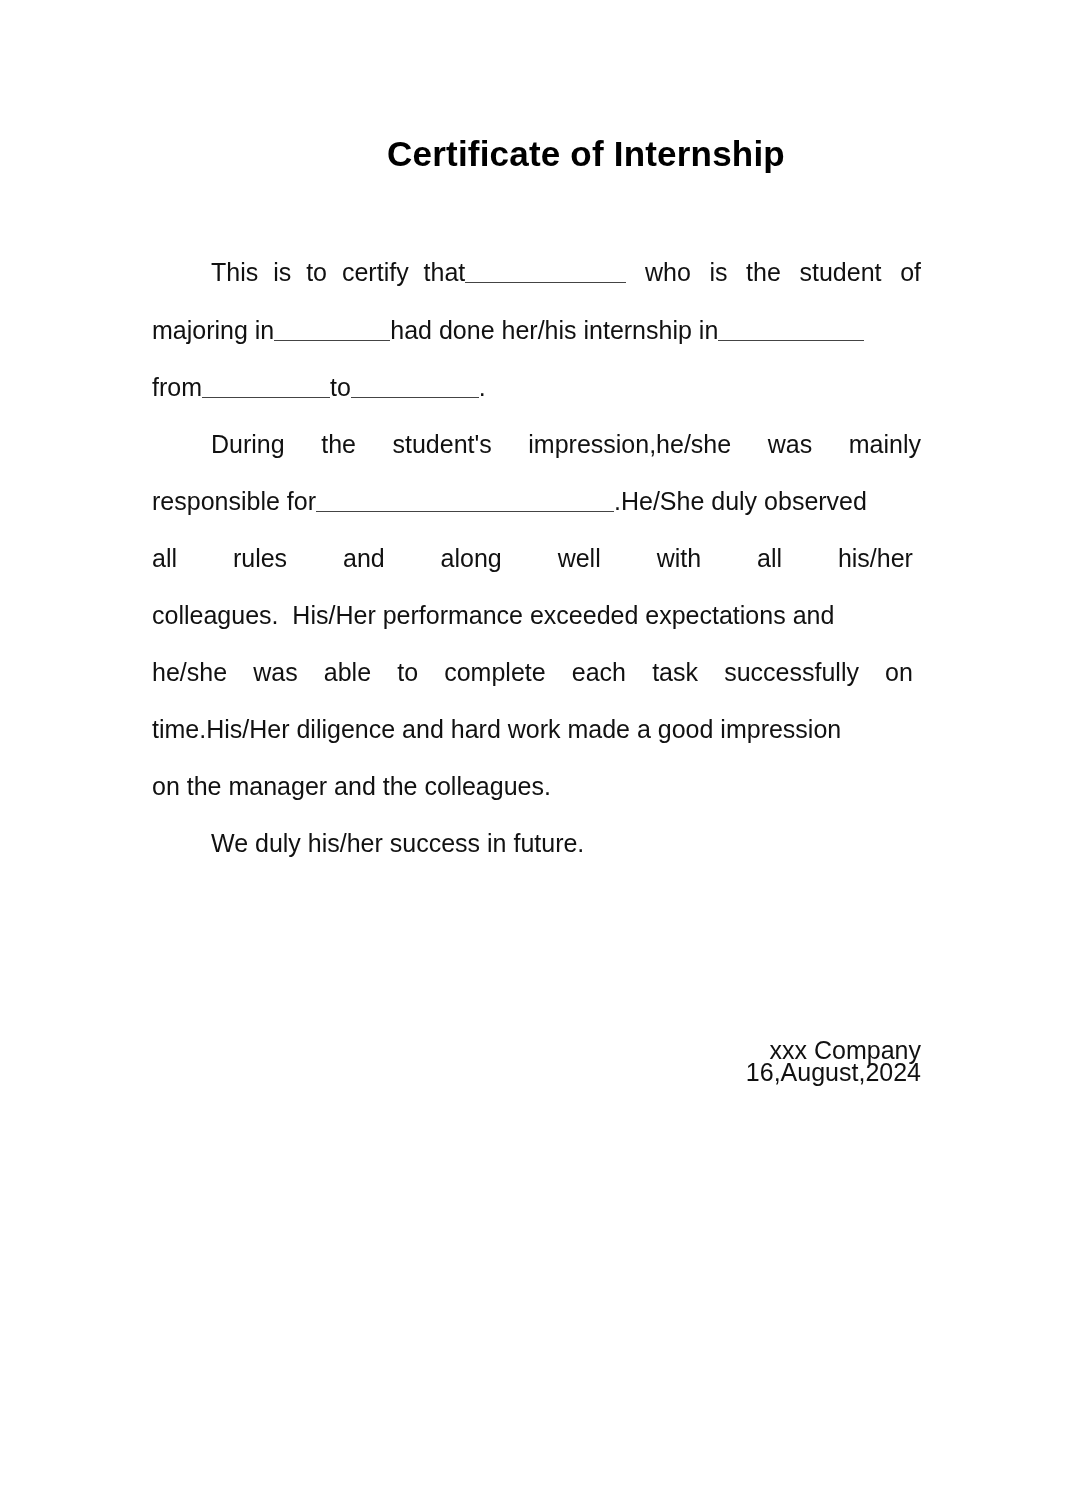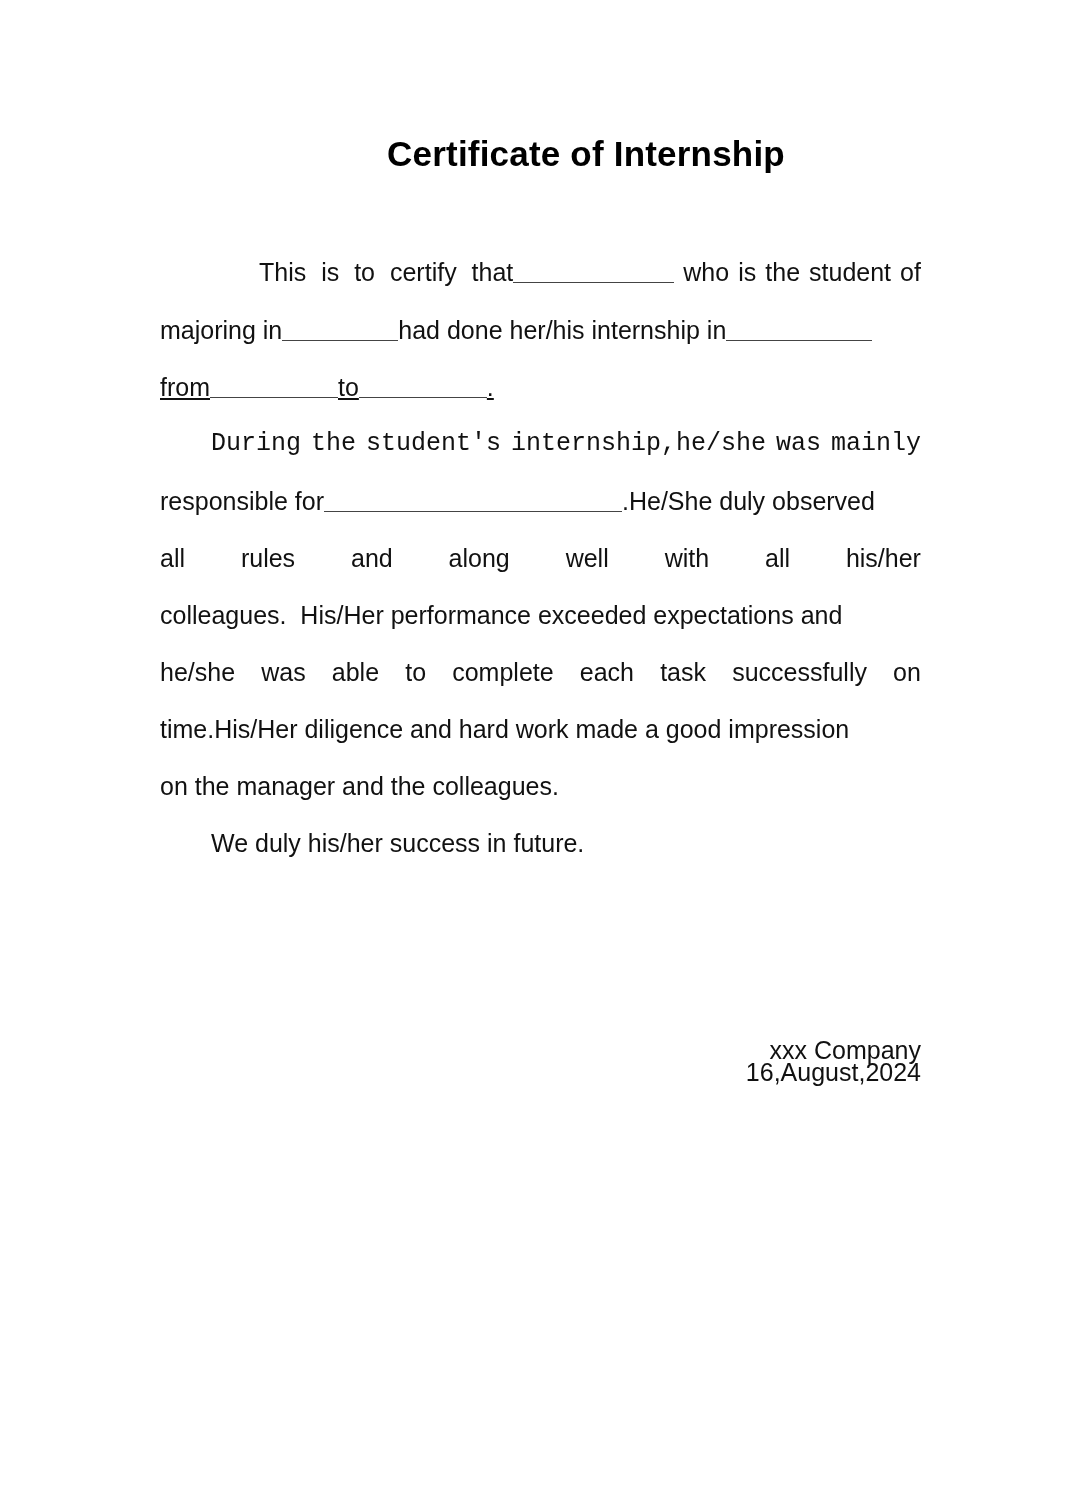--- a/index.html
+++ b/index.html
@@ -1,58 +1,58 @@
 <!DOCTYPE html>
 <html><head>
 <meta charset="utf-8">
 <style>
   html, body { margin: 0; padding: 0; background: #ffffff; }
   body { width: 1080px; height: 1503px; position: relative; overflow: hidden;
          font-family: "Liberation Sans", sans-serif; color: #111111; }
   .title { position: absolute; left: 0; width: 1080px; top: 134px; text-align: center;
            font-size: 35px; font-weight: bold; letter-spacing: 0.2px; color: #000; padding-left: 46px; }
-  .line { position: absolute; left: 160px; width: 761px; height: 40px; font-size: 25px;
+  .line { position: absolute; left: 152px; width: 761px; height: 40px; font-size: 25px;
           line-height: 40px; white-space: nowrap; }
   .just { display: flex; justify-content: space-between; }
   .indent { left: 211px; width: 710px; }
   .blank { display: inline-block; border-bottom: 1.5px solid #444; height: 30px; vertical-align: top; }
   .seg { display: inline-block; }
   .right { position: absolute; right: 159px; font-size: 25px; line-height: 40px; text-align: right; white-space: nowrap; }
 </style>
 </head>
 <body>
 
 <div>
 
   <div class="title">Certificate of Internship</div>
 
   <div class="line indent just" style="top:252px;">
     <span class="seg">
-      <span style="word-spacing:8px;margin-left:48px;">This is to certify that</span><span class="blank" style="width:161px;"></span>
+      <span style="word-spacing:8px;">This is to certify that</span><span class="blank" style="width:161px;"></span>
     </span>
     <span>who</span>
     <span>is</span>
     <span>the</span>
     <span>student</span>
     <span>of</span>
   </div>
 
   <div class="line" style="top:310px;">
     <span>majoring in</span><span class="blank" style="width:116px;"></span><span>had done her/his internship in</span><span class="blank" style="width:146px;"></span>
   </div>
 
-  <div class="line" style="top:367px;text-decoration:underline;">
+  <div class="line" style="top:367px;">
     <span>from</span><span class="blank" style="width:128px;"></span><span>to</span><span class="blank" style="width:128px;"></span><span>.</span>
   </div>
 
-  <div class="line indent just" style="top:424px;font-family:Liberation Mono, monospace;">
+  <div class="line indent just" style="top:424px;">
     <span>During</span>
     <span>the</span>
     <span>student's</span>
-    <span>internship,he/she</span>
+    <span>impression,he/she</span>
     <span>was</span>
     <span>mainly</span>
   </div>
 
   <div class="line" style="top:481px;">
     <span>responsible for</span><span class="blank" style="width:298px;"></span><span>.He/She duly observed</span>
   </div>
 
   <div class="line just" style="top:538px;">
     <span>all</span>

